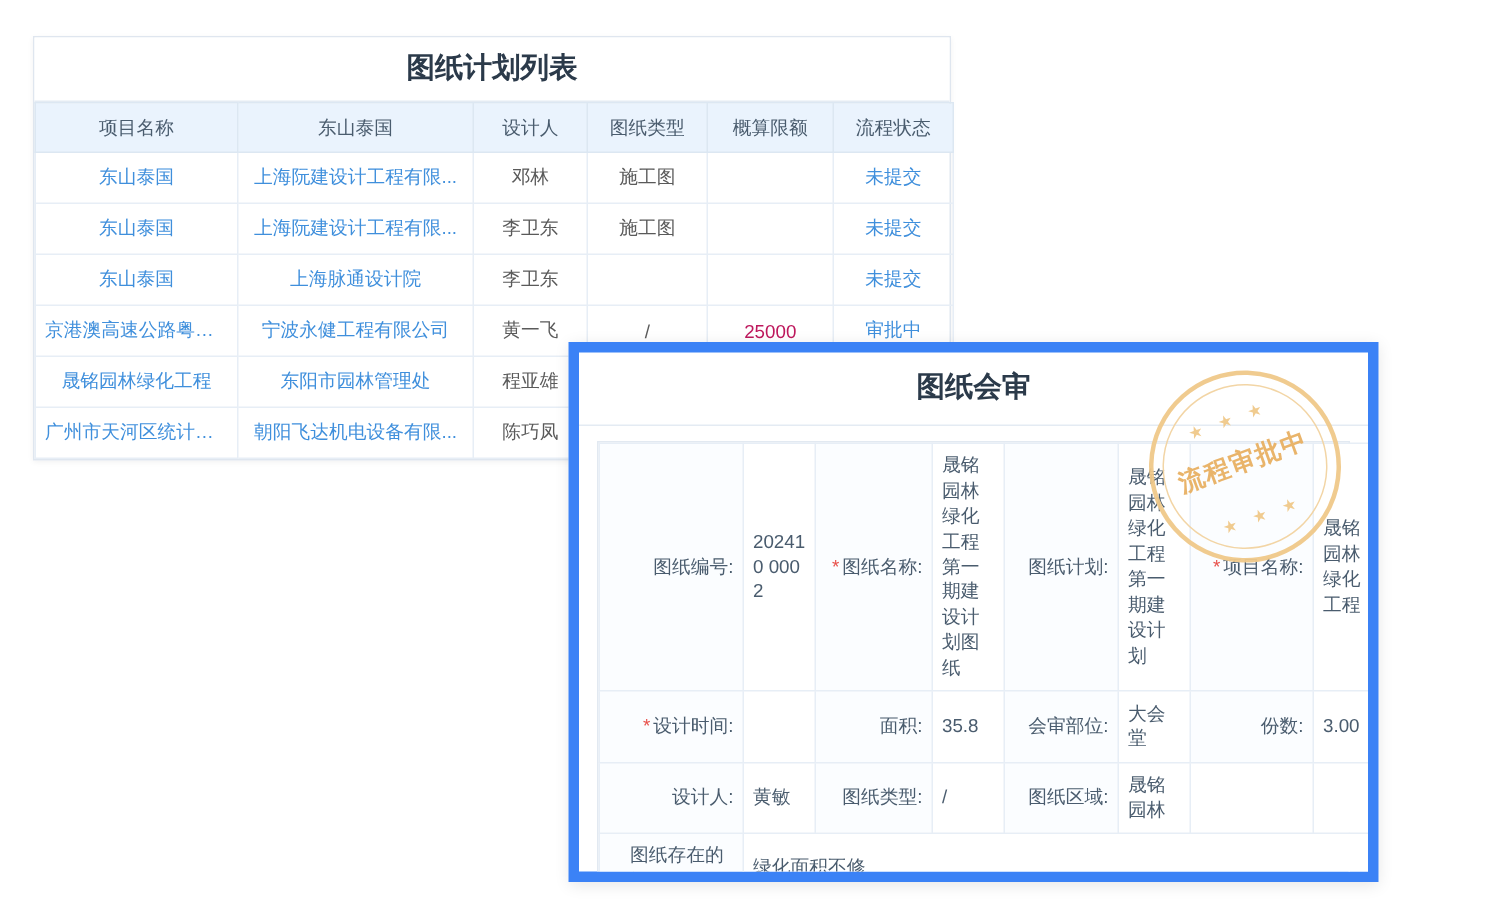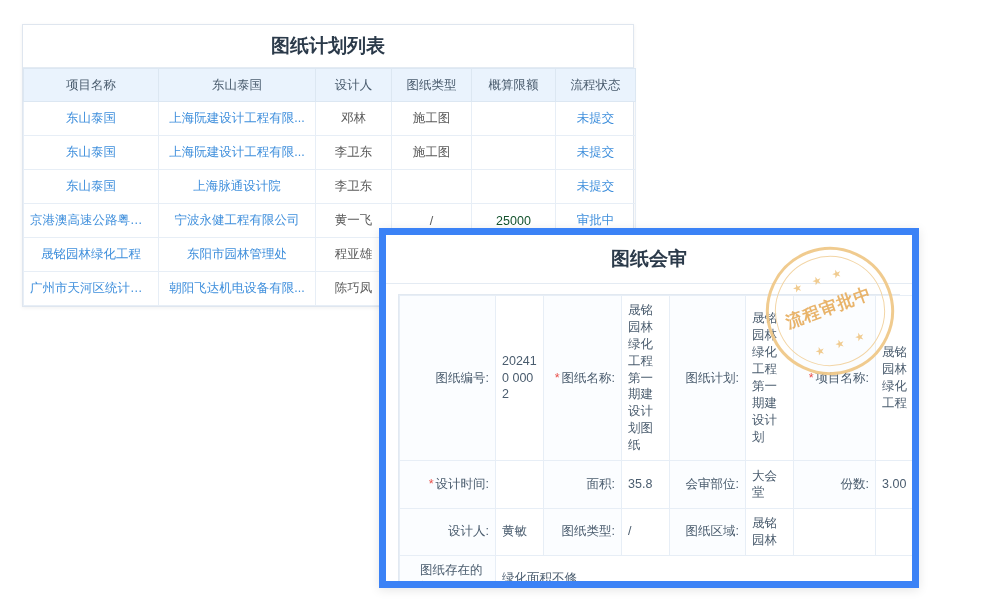--- a/index.html
+++ b/index.html
@@ -54,21 +54,21 @@
     border: 1px solid #e7eef6;
     font-size: 12.5px;
     color: #3f8fdc;
     text-align: center;
     padding: 0 6px;
     white-space: nowrap;
     overflow: hidden;
     text-overflow: ellipsis;
   }
   table.grid td.dark { color: #5a5a5a; }
-  table.grid td.num  { color: #14532d; }
+  table.grid td.num  { color: #be185d; }
   td.status-untouched { color: #3f8fdc; }
   td.status-progress  { color: #f5a623; }
 
   
   #review-panel {
     position: absolute;
     left: 379px;
     top: 228px;
     width: 540px;
     height: 360px;

